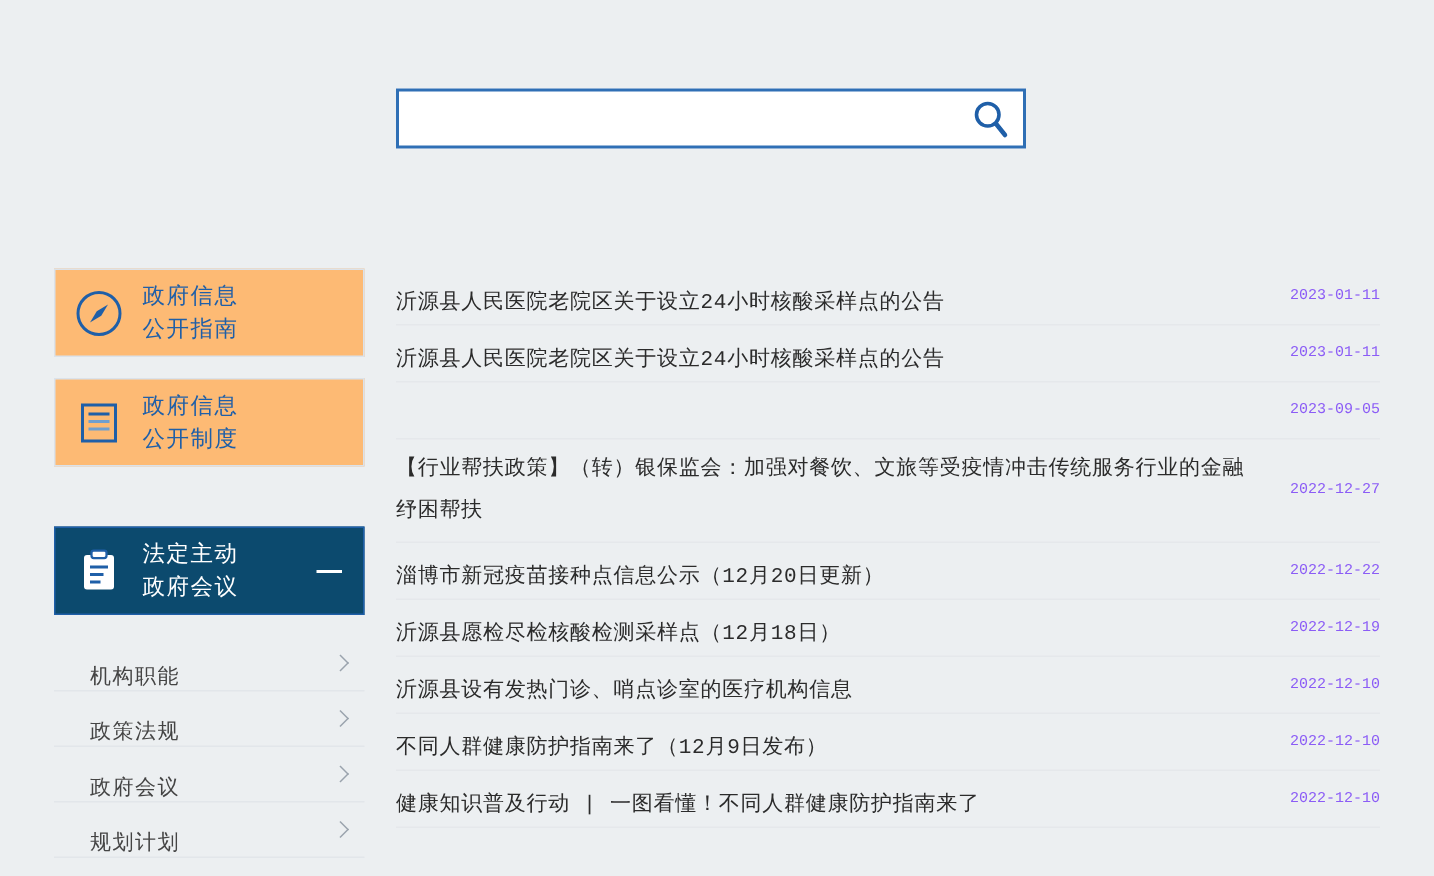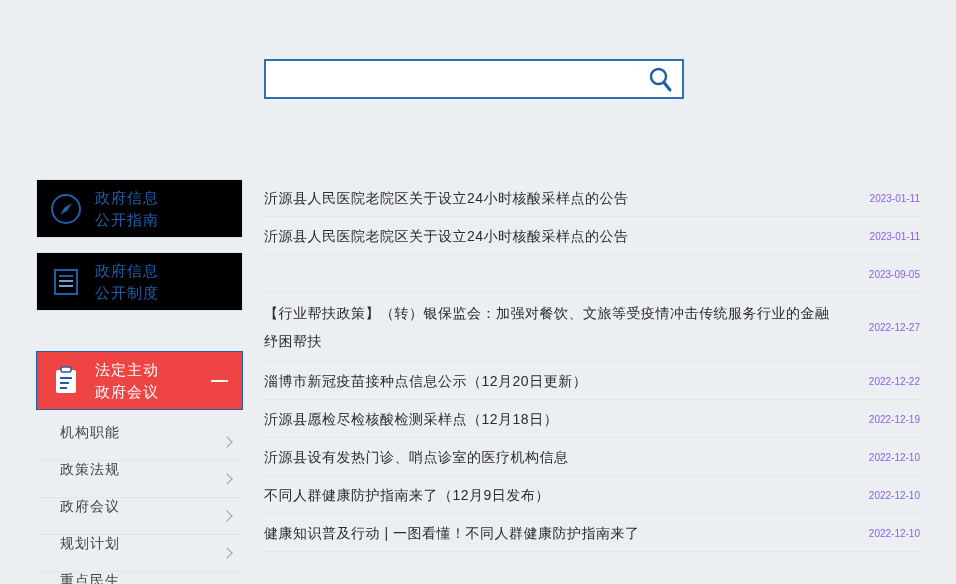--- a/index.html
+++ b/index.html
@@ -72,21 +72,21 @@
   .sidebar {
     position: absolute;
     left: 36px;
     top: 19px;
     width: 207px;
   }
   .nav-card {
     position: relative;
     width: 207px;
     height: 59px;
-    background: #000000;
+    background: #fdba74;
     border: 1px solid #dbe2ea;
     box-sizing: border-box;
     display: flex;
     align-items: center;
     margin-bottom: 14px;
     cursor: pointer;
   }
   .nav-card .card-ico {
     width: 58px;
     display: flex;
@@ -96,42 +96,42 @@
   }
   .nav-card .card-label {
     font-size: 15px;
     color: #1f5fa8;
     line-height: 22px;
     letter-spacing: 1px;
   }
   .nav-card .card-label div { white-space: nowrap; }
 
   .nav-card.active {
-    background: #ef4444;
+    background: #0c4a6e;
     border-color: #1f5fa8;
     margin-top: 40px;
   }
   .nav-card.active .card-label { color: #ffffff; }
   .nav-card .minus {
     position: absolute;
     right: 14px;
     top: 50%;
     margin-top: -1px;
     width: 17px;
     height: 2px;
     background: #ffffff;
   }
 
   .sub-list { margin-top: 2px; }
   .sub-item {
     position: relative;
     height: 36px;
     border-bottom: 1px solid #e2e6ea;
     display: flex;
-    align-items: flex-start;
+    align-items: flex-end;
     padding-left: 24px;
     font-size: 14px;
     color: #444;
     cursor: pointer;
     letter-spacing: 1px;
   }
   .sub-item .chev {
     position: absolute;
     right: 12px;
     top: 50%;
@@ -147,23 +147,24 @@
     position: absolute;
     left: 264px;
     top: 19px;
     width: 656px;
   }
   .list-row {
     position: relative;
     min-height: 38px;
     border-bottom: 1px solid #e5e8eb;
     display: flex;
-    align-items: center;
+    align-items: flex-end;
     padding-right: 86px;
     box-sizing: border-box;
+    font-family: Liberation Mono, monospace;
   }
   .list-row .title {
     font-size: 14px;
     color: #2b2b2b;
     line-height: 28px;
     letter-spacing: 0.5px;
     cursor: pointer;
   }
   .list-row .date {
     position: absolute;

